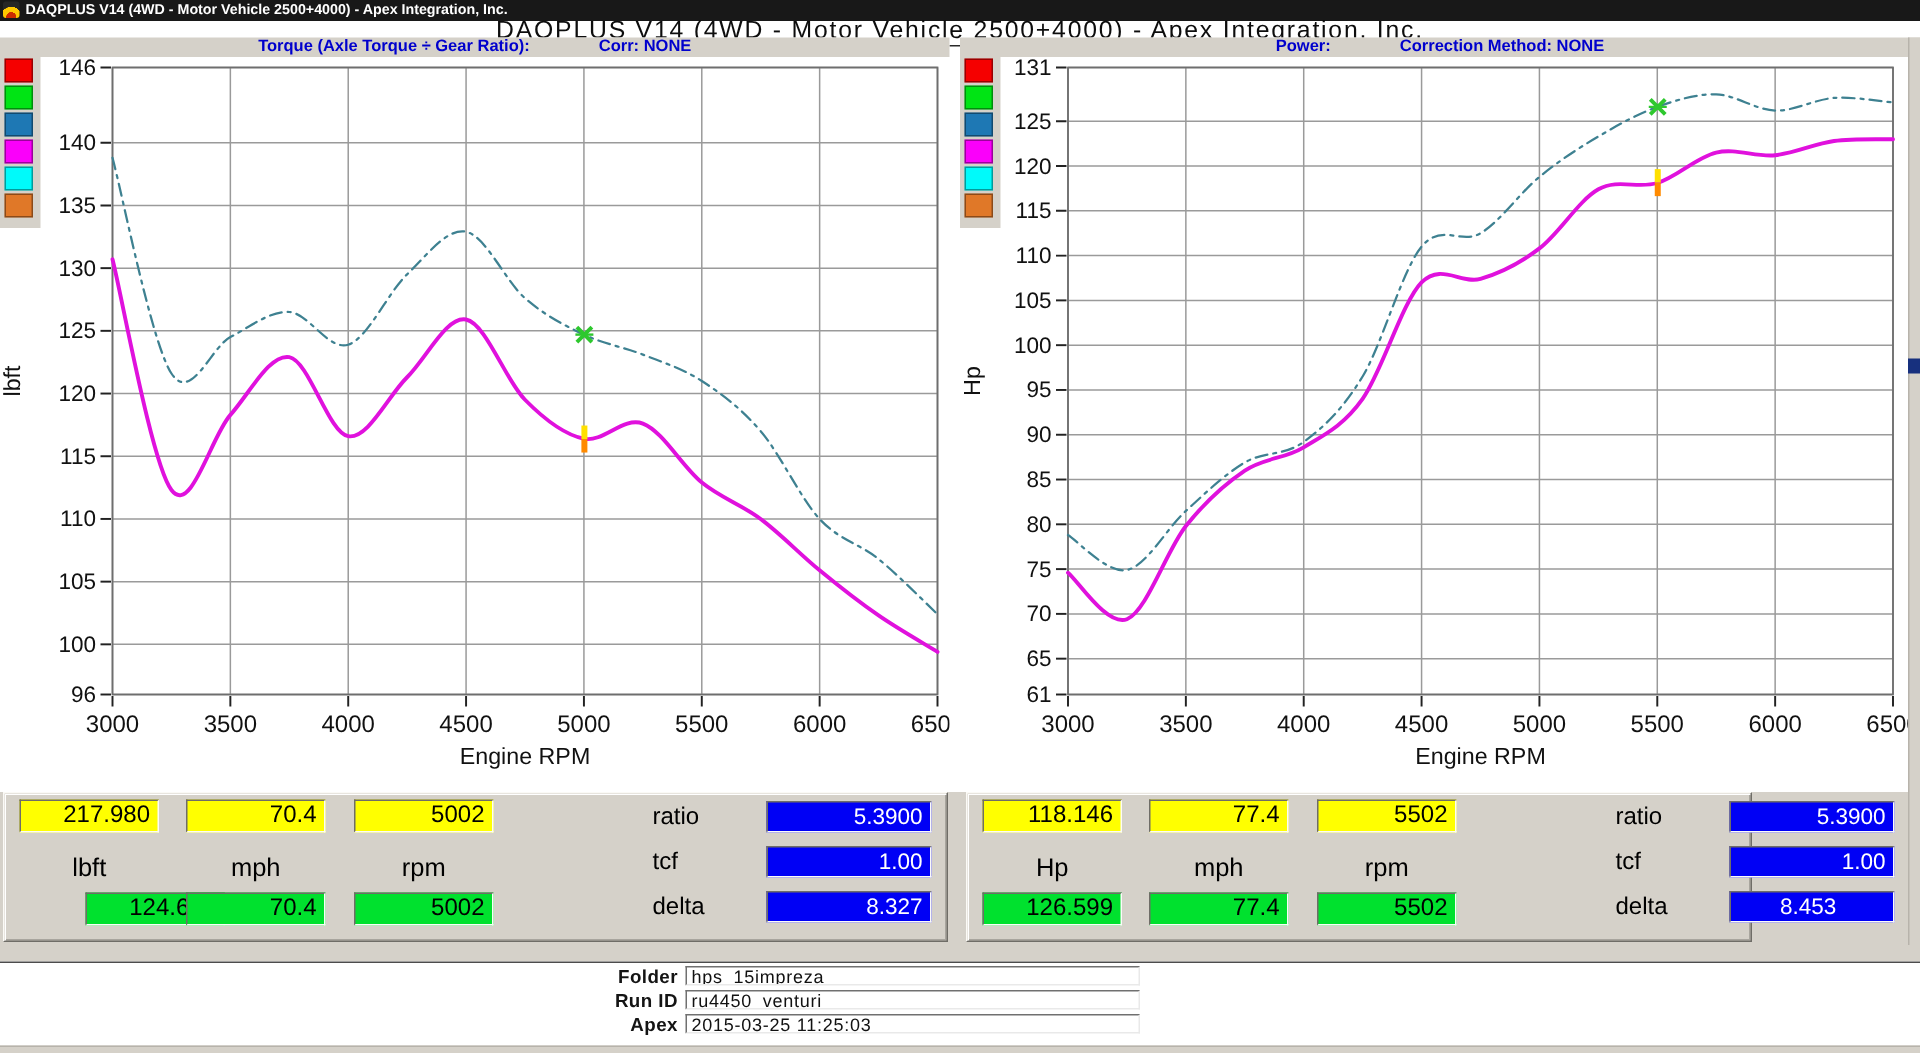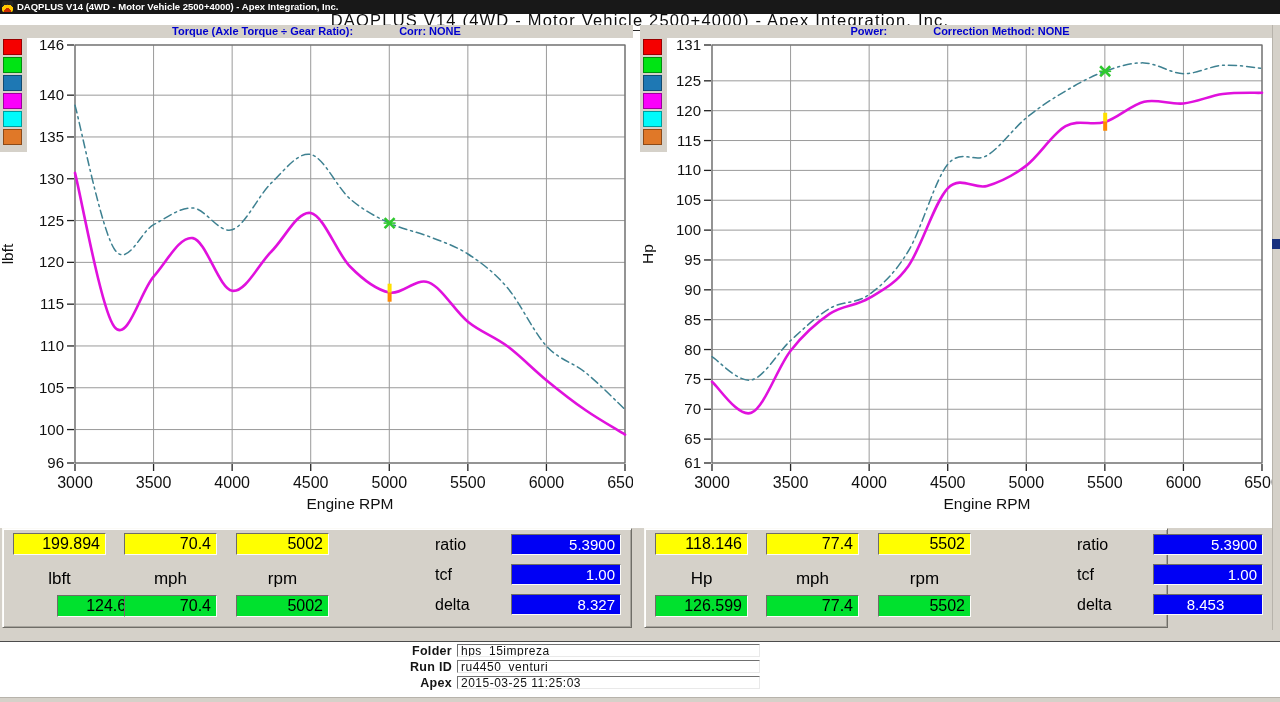--- a/index.html
+++ b/index.html
@@ -270,21 +270,21 @@
         <g>
           <line x1="460.1714285714286" y1="41.280257142857124" x2="470.1714285714286" y2="51.280257142857124" stroke="#2ec82e" stroke-width="2.6"></line>
           <line x1="460.1714285714286" y1="51.280257142857124" x2="470.1714285714286" y2="41.280257142857124" stroke="#2ec82e" stroke-width="2.6"></line>
           <line x1="459.1714285714286" y1="46.280257142857124" x2="471.1714285714286" y2="46.280257142857124" stroke="#2ec82e" stroke-width="1.6"></line>
         </g>
       </svg>
     </div>
 
   <div class="gray-band"></div>
   <div class="readout-panel" id="readout-left" style="left:2px;width:630px">
-      <div class="vbox yellow" style="left: 10px; top: 4px;">199.894</div>
+      <div class="vbox yellow" style="left: 10px; top: 4px;">217.980</div>
       <div class="unit-label" style="left: 10px; top: 40px;">lbft</div>
       <div class="vbox green" style="left: 10px; top: 66px; margin-left: 44px;">124.699</div>
       <div class="vbox yellow" style="left: 121px; top: 4px;">70.4</div>
       <div class="unit-label" style="left: 121px; top: 40px;">mph</div>
       <div class="vbox green" style="left: 121px; top: 66px;">70.4</div>
       <div class="vbox yellow" style="left: 233px; top: 4px;">5002</div>
       <div class="unit-label" style="left: 233px; top: 40px;">rpm</div>
       <div class="vbox green" style="left: 233px; top: 66px;">5002</div>
       <div class="stat-label" style="left: 432px; top: 5px;">ratio</div>
       <div class="vbox blue" style="left: 508px; top: 5px;">5.3900</div>

